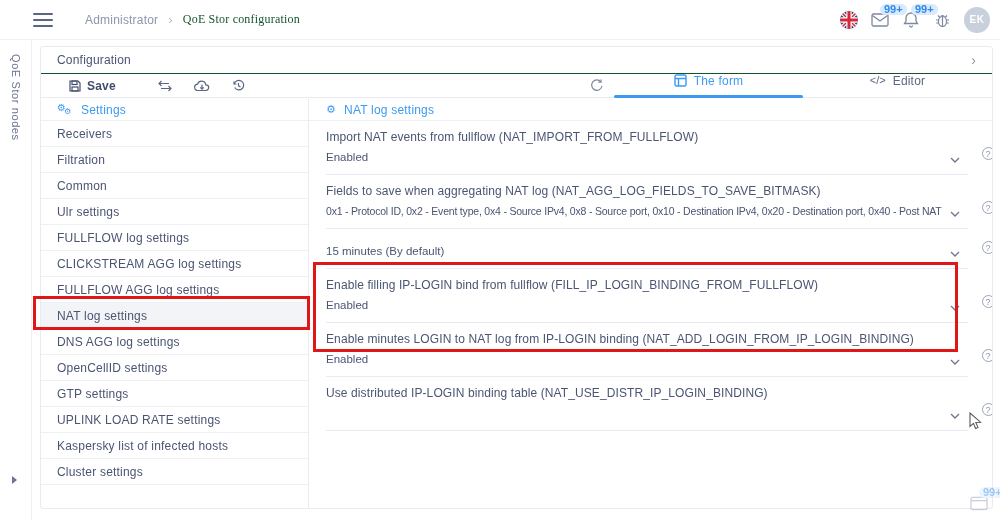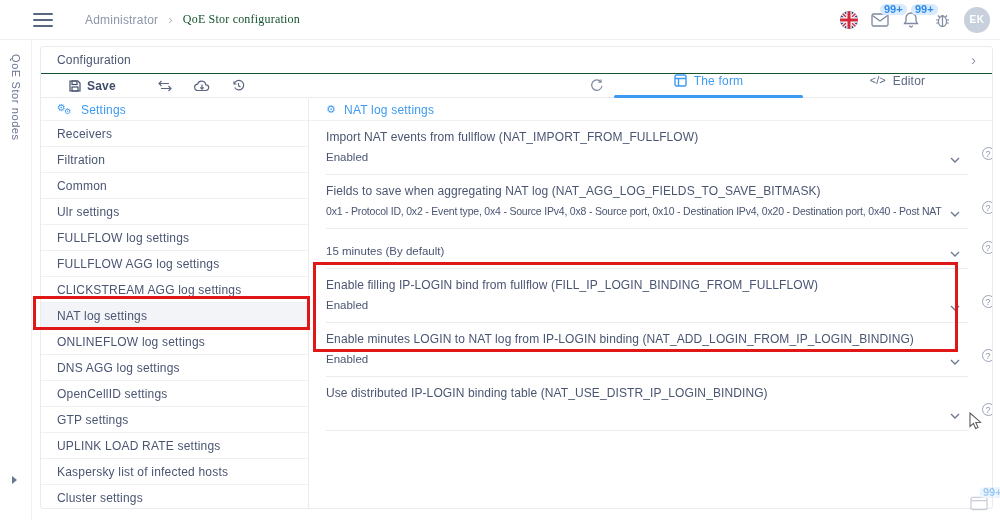--- a/index.html
+++ b/index.html
@@ -225,24 +225,23 @@
           <span class="g1">⚙</span>
             <span class="g2">⚙</span>
         </span>
         <span>Settings</span>
       </div>
       <div class="nav-item">Receivers</div>
       <div class="nav-item">Filtration</div>
       <div class="nav-item">Common</div>
       <div class="nav-item">Ulr settings</div>
       <div class="nav-item">FULLFLOW log settings</div>
+      <div class="nav-item">CLICKSTREAM AGG log settings</div>
       <div class="nav-item">FULLFLOW AGG log settings</div>
-      <div class="nav-item">CLICKSTREAM AGG log settings</div>
       <div class="nav-item selected">NAT log settings</div>
-      <div class="nav-item">ONLINEFLOW log settings</div>
       <div class="nav-item">DNS AGG log settings</div>
       <div class="nav-item">OpenCellID settings</div>
       <div class="nav-item">GTP settings</div>
       <div class="nav-item">UPLINK LOAD RATE settings</div>
       <div class="nav-item">Kaspersky list of infected hosts</div>
       <div class="nav-item">Cluster settings</div>
     </div>
 
     <div class="form">
       <div class="form-header">

